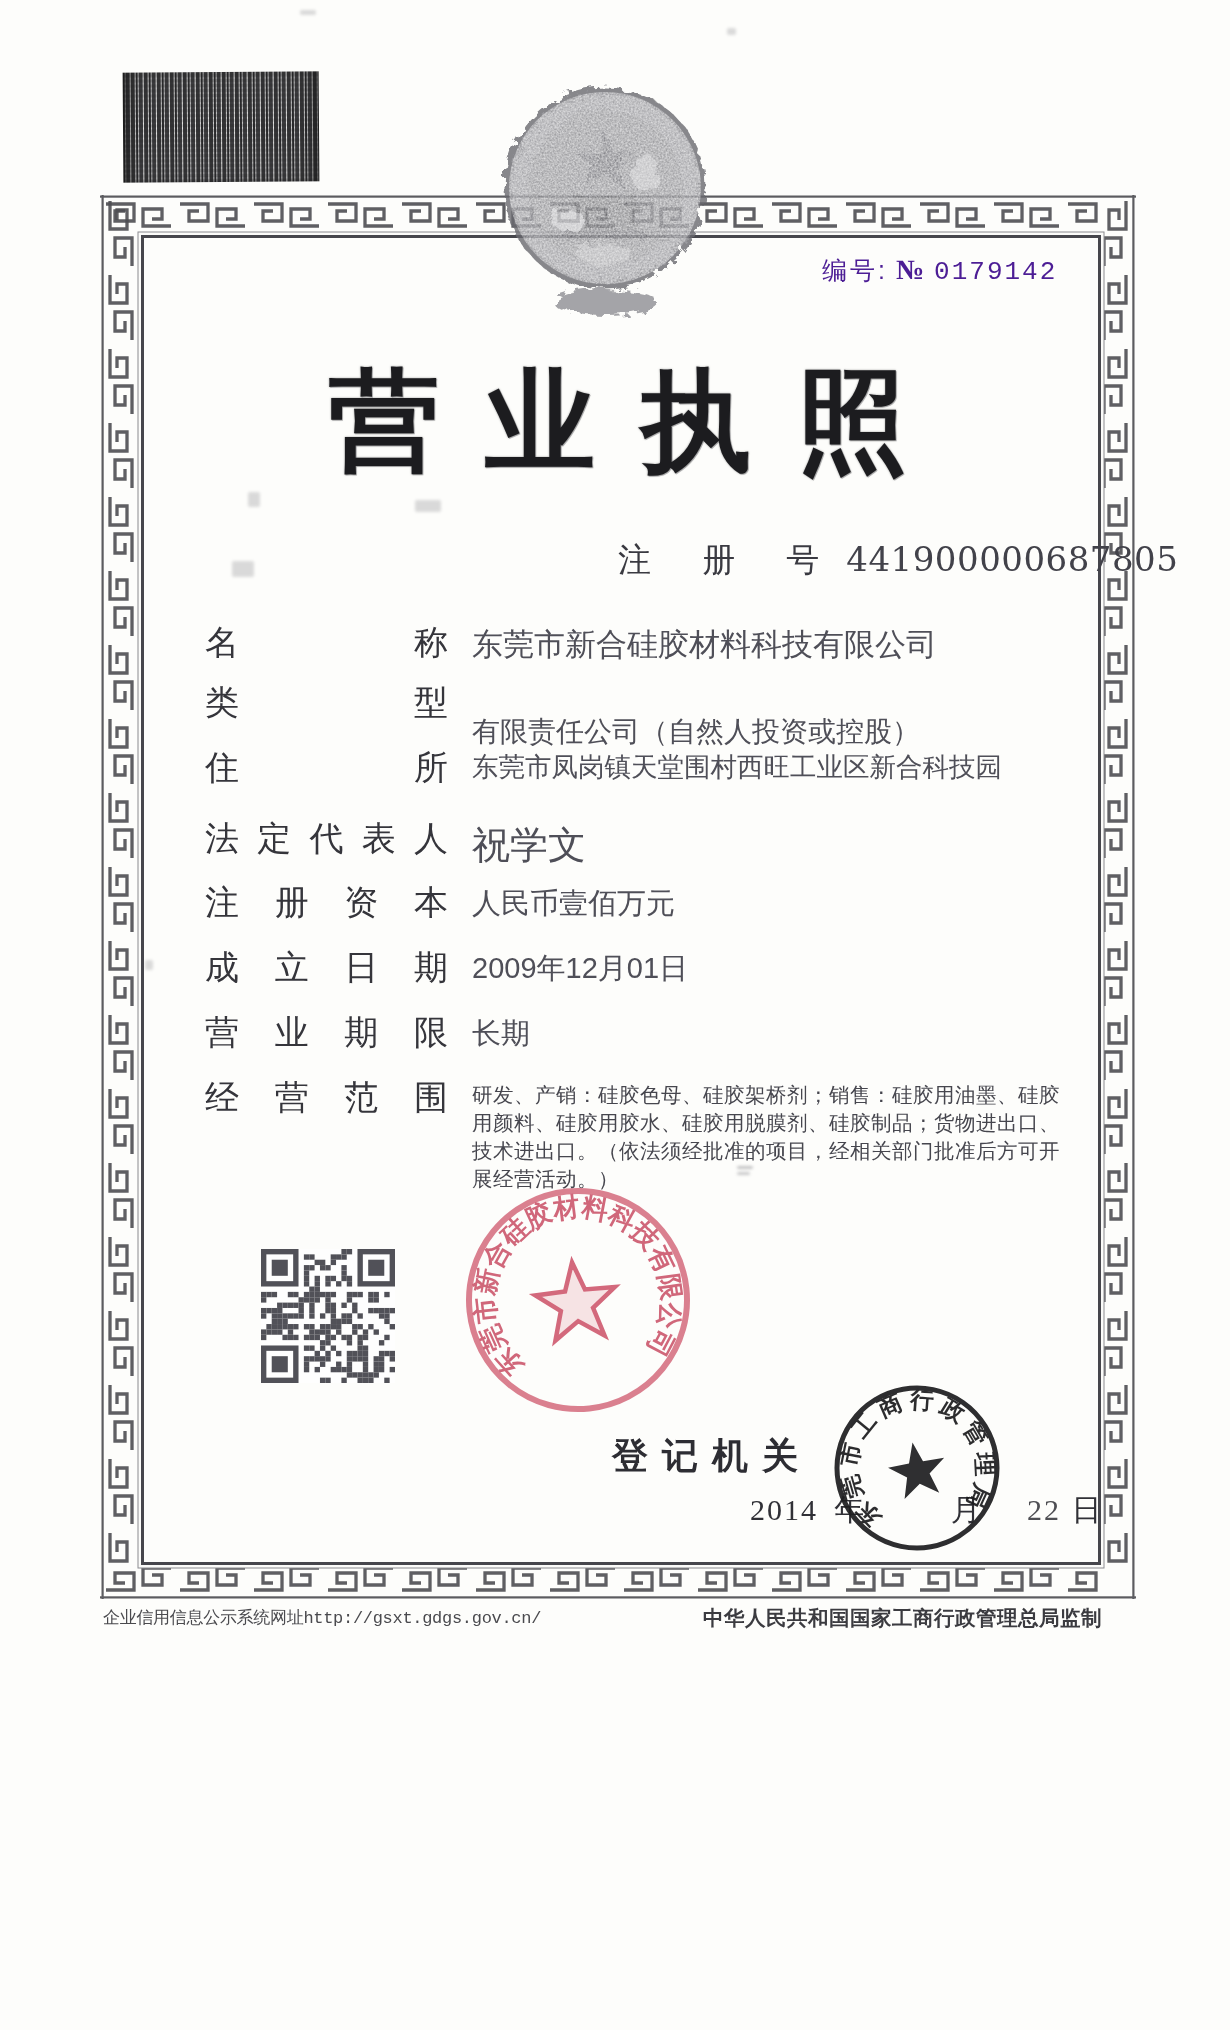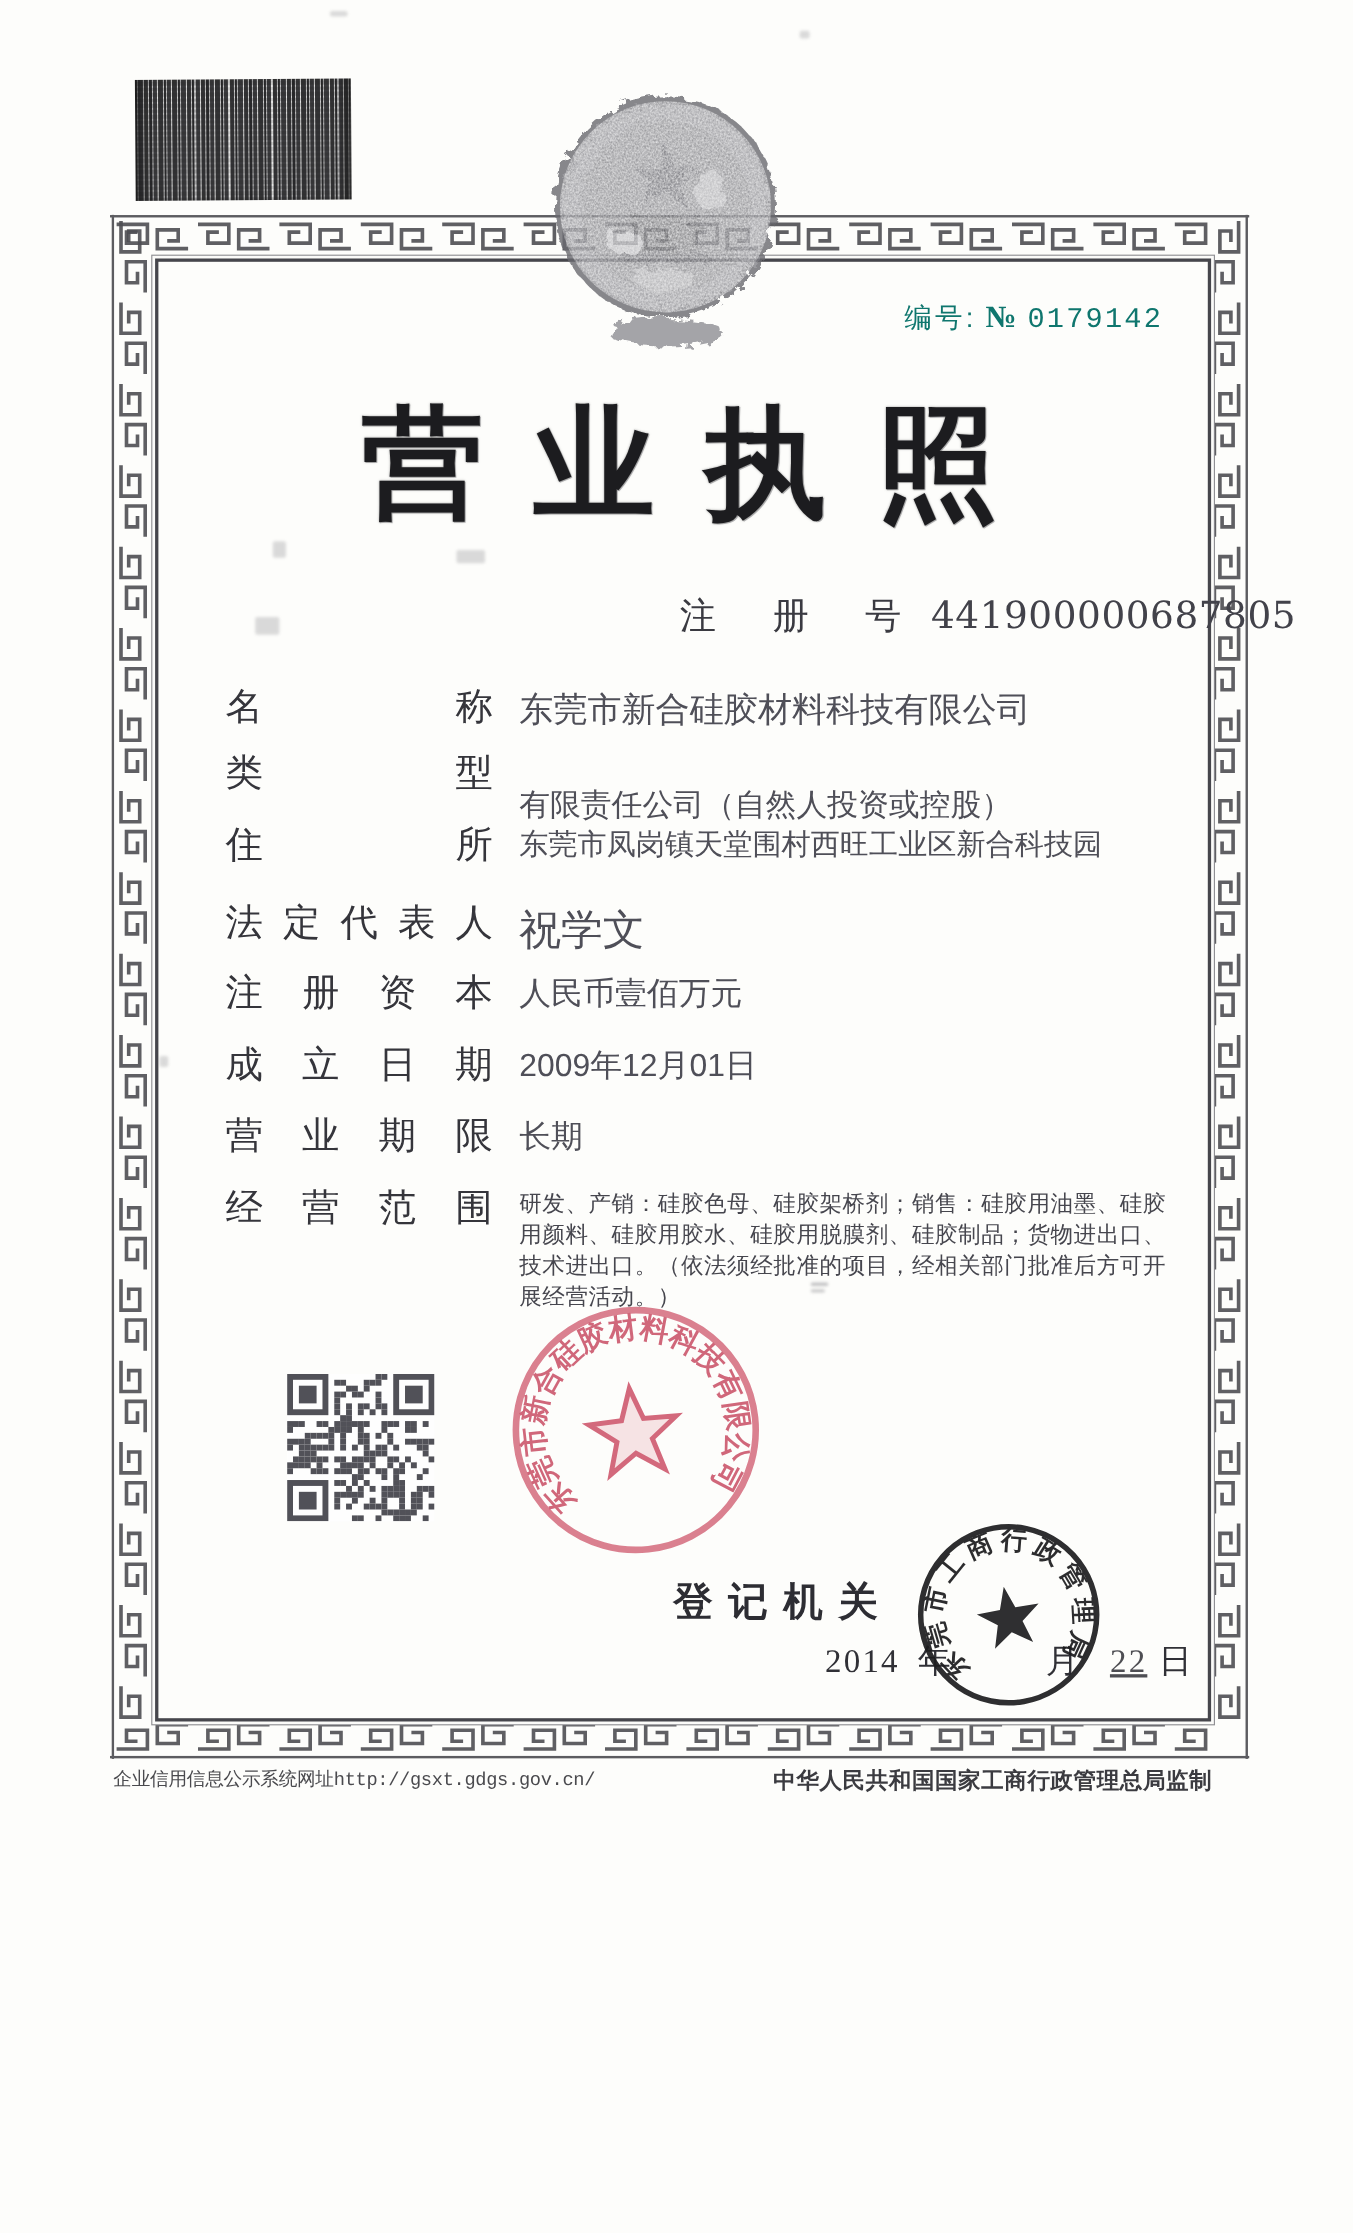--- a/index.html
+++ b/index.html
@@ -15,21 +15,21 @@
   .barcode{left:123px;top:72px;width:196px;height:110px;z-index:2;opacity:.92;
     background:
       repeating-linear-gradient(90deg, rgba(18,18,20,.95) 0 2px, rgba(120,120,124,.45) 2px 3px,
         rgba(25,25,28,.9) 3px 7px, rgba(205,205,205,.6) 7px 8px,
         rgba(28,28,30,.95) 8px 12px, rgba(150,150,152,.5) 12px 13px),
       repeating-linear-gradient(0deg, rgba(0,0,0,.28) 0 3px, rgba(255,255,255,.2) 3px 5px);
     box-shadow:inset 10px 0 6px -2px rgba(10,10,10,.55), inset -12px 0 8px -4px rgba(10,10,10,.5);
     filter:blur(.5px) contrast(1.05);transform:rotate(-.4deg);}
   .emblem{left:495px;top:78px;z-index:2;opacity:.8;filter:blur(.4px);}
   
-  .serial{left:822px;top:272px;z-index:3;white-space:nowrap;color:#0f766e;}
+  .serial{left:822px;top:254px;z-index:3;white-space:nowrap;color:#4c1d95;}
   .serial .lab{font-size:25px;letter-spacing:3px;}
   .serial .no{font-family:"Liberation Serif", serif;font-weight:bold;font-size:28px;margin-left:8px;}
   .serial .num{font-family:"Liberation Mono", monospace;font-size:26px;letter-spacing:2px;margin-left:10px;}
   
   .title{left:141px;top:348px;width:954px;text-align:center;z-index:3;
     font-size:110px;font-weight:900;letter-spacing:46px;padding-left:46px;box-sizing:border-box;
     color:#1c1c1f;text-shadow:0 0 2px rgba(45,45,48,.55),1px 1px 0 rgba(70,70,74,.35);}
   
   .regline{left:618px;top:538px;z-index:3;white-space:nowrap;}
   .regline .lab{font-size:33px;letter-spacing:21px;color:#3a3a41;}
@@ -438,21 +438,21 @@
         </text>
       </g>
     </svg>
   </div>
 
   <div class="abs registrar">登记机关</div>
   <div class="abs dateline">
     <span class="yr">2014</span>
     <span style="margin-left:8px;">年</span>
     <span style="margin-left:78px;">月</span>
-    <span class="yr" style="margin-left:20px;opacity:.85;text-decoration:underline;">22</span>
+    <span class="yr" style="margin-left:38px;opacity:.85;">22</span>
     <span style="margin-left:2px;">日</span>
   </div>
 
   <div class="abs seal-black">
     <svg width="190" height="190" viewBox="0 0 190 190" xmlns="http://www.w3.org/2000/svg">
       <g transform="rotate(-10 95 96)">
         <circle cx="95" cy="96" r="80" fill="none" stroke="#1d1d1f" stroke-width="5"></circle>
         <path d="M95 70 L102.1 90.3 L123.5 90.7 L106.4 103.7 L112.6 124.3 L95 112 L77.4 124.3 L83.6 103.7 L66.5 90.7 L87.9 90.3 Z" fill="#1e1e20"></path>
         <path id="blkArc" d="M 52.6 138.4 A 60 60 0 0 1 95 36 A 60 60 0 0 1 137.4 138.4" fill="none"></path>
         <text font-size="23.5" font-weight="700" fill="#1b1b1d" font-family="Liberation Sans, sans-serif">

